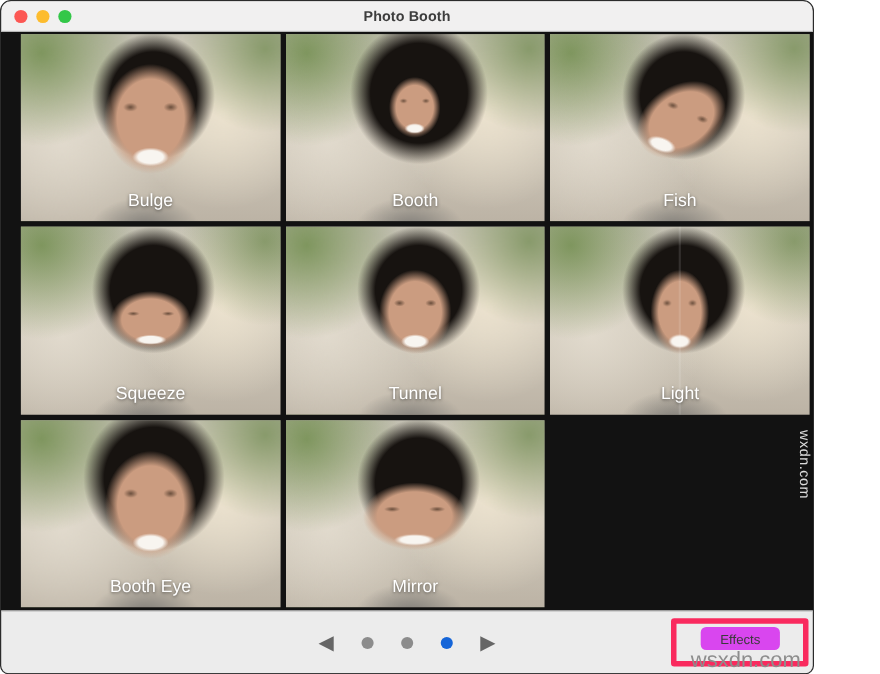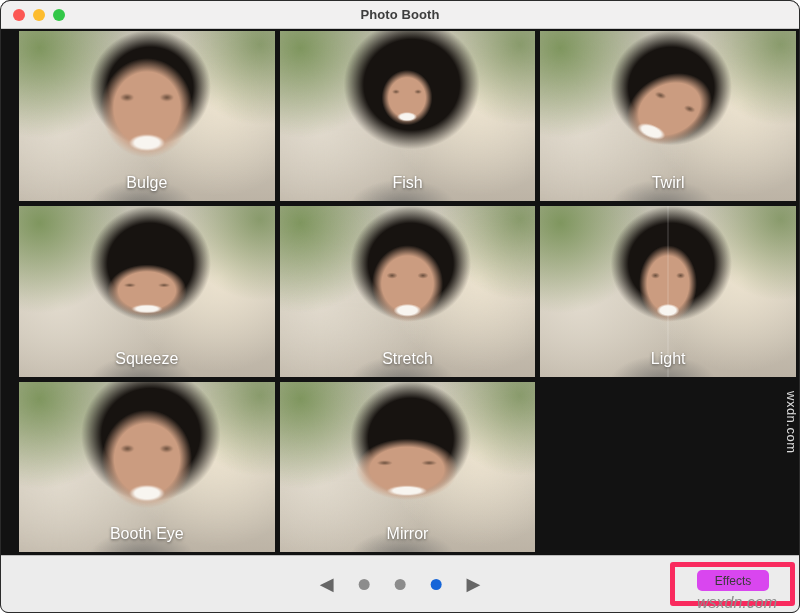--- a/index.html
+++ b/index.html
@@ -1,19 +1,19 @@
 <!DOCTYPE html>
 <html><head>
 <meta charset="utf-8">
 <style>
   * { margin:0; padding:0; box-sizing:border-box; }
   html,body { width:800px; height:613px; background:#fff; font-family:"Liberation Sans", sans-serif; overflow:hidden; }
 
   .window {
-    position:relative; width:800px; height:613px;
+    position:relative; width:740px; height:613px;
     border-radius:10px 10px 8px 8px; overflow:hidden;
     border:1px solid #2b2b2b; background:#111;
   }
 
   
   .titlebar {
     position:relative; height:28px; background:#f1f0f0;
     border-bottom:1px solid #c9c9c9;
     display:flex; align-items:center;
   }
@@ -100,21 +100,21 @@
     position:absolute; right:4px; bottom:6px; width:125px; height:44px;
     border:5px solid #f92a5e; border-radius:3px; pointer-events:none; z-index:5;
   }
 
   
   .watermark-side {
     position:absolute; right:0px; top:390px; writing-mode:vertical-rl;
     color:rgba(255,255,255,.85); font-size:13px; letter-spacing:.5px; z-index:6;
   }
   .watermark-bottom {
-    position:absolute; right:22px; bottom:0px; color:#8d8d8d; font-size:16px; z-index:7;font-style:italic;
+    position:absolute; right:11px; bottom:0px; color:#8d8d8d; font-size:20px; z-index:7;
   }
 </style>
 </head>
 <body>
 
 <div class="window">
 
   <div class="titlebar">
     <div class="traffic-lights">
       <span class="traffic-light" style="background: rgb(252, 87, 83);"></span>
@@ -126,36 +126,36 @@
 
   <div class="grid">
     <div class="photo e-bulge">
       <div class="hair"></div>
       <div class="face"></div>
       <div class="effect-label">Bulge</div>
     </div>
     <div class="photo e-dent">
       <div class="hair"></div>
       <div class="face"></div>
-      <div class="effect-label">Fish</div>
+      <div class="effect-label">Booth</div>
     </div>
     <div class="photo e-twirl">
       <div class="hair"></div>
       <div class="face"></div>
-      <div class="effect-label">Twirl</div>
+      <div class="effect-label">Fish</div>
     </div>
     <div class="photo e-squeeze">
       <div class="hair"></div>
       <div class="face"></div>
       <div class="effect-label">Squeeze</div>
     </div>
     <div class="photo e-normal">
       <div class="hair"></div>
       <div class="face"></div>
-      <div class="effect-label">Stretch</div>
+      <div class="effect-label">Tunnel</div>
     </div>
     <div class="photo e-mirror">
       <div class="hair"></div>
       <div class="face"></div>
       <div class="effect-label">Light</div>
     </div>
     <div class="photo e-fisheye">
       <div class="hair"></div>
       <div class="face"></div>
       <div class="effect-label">Booth Eye</div>

